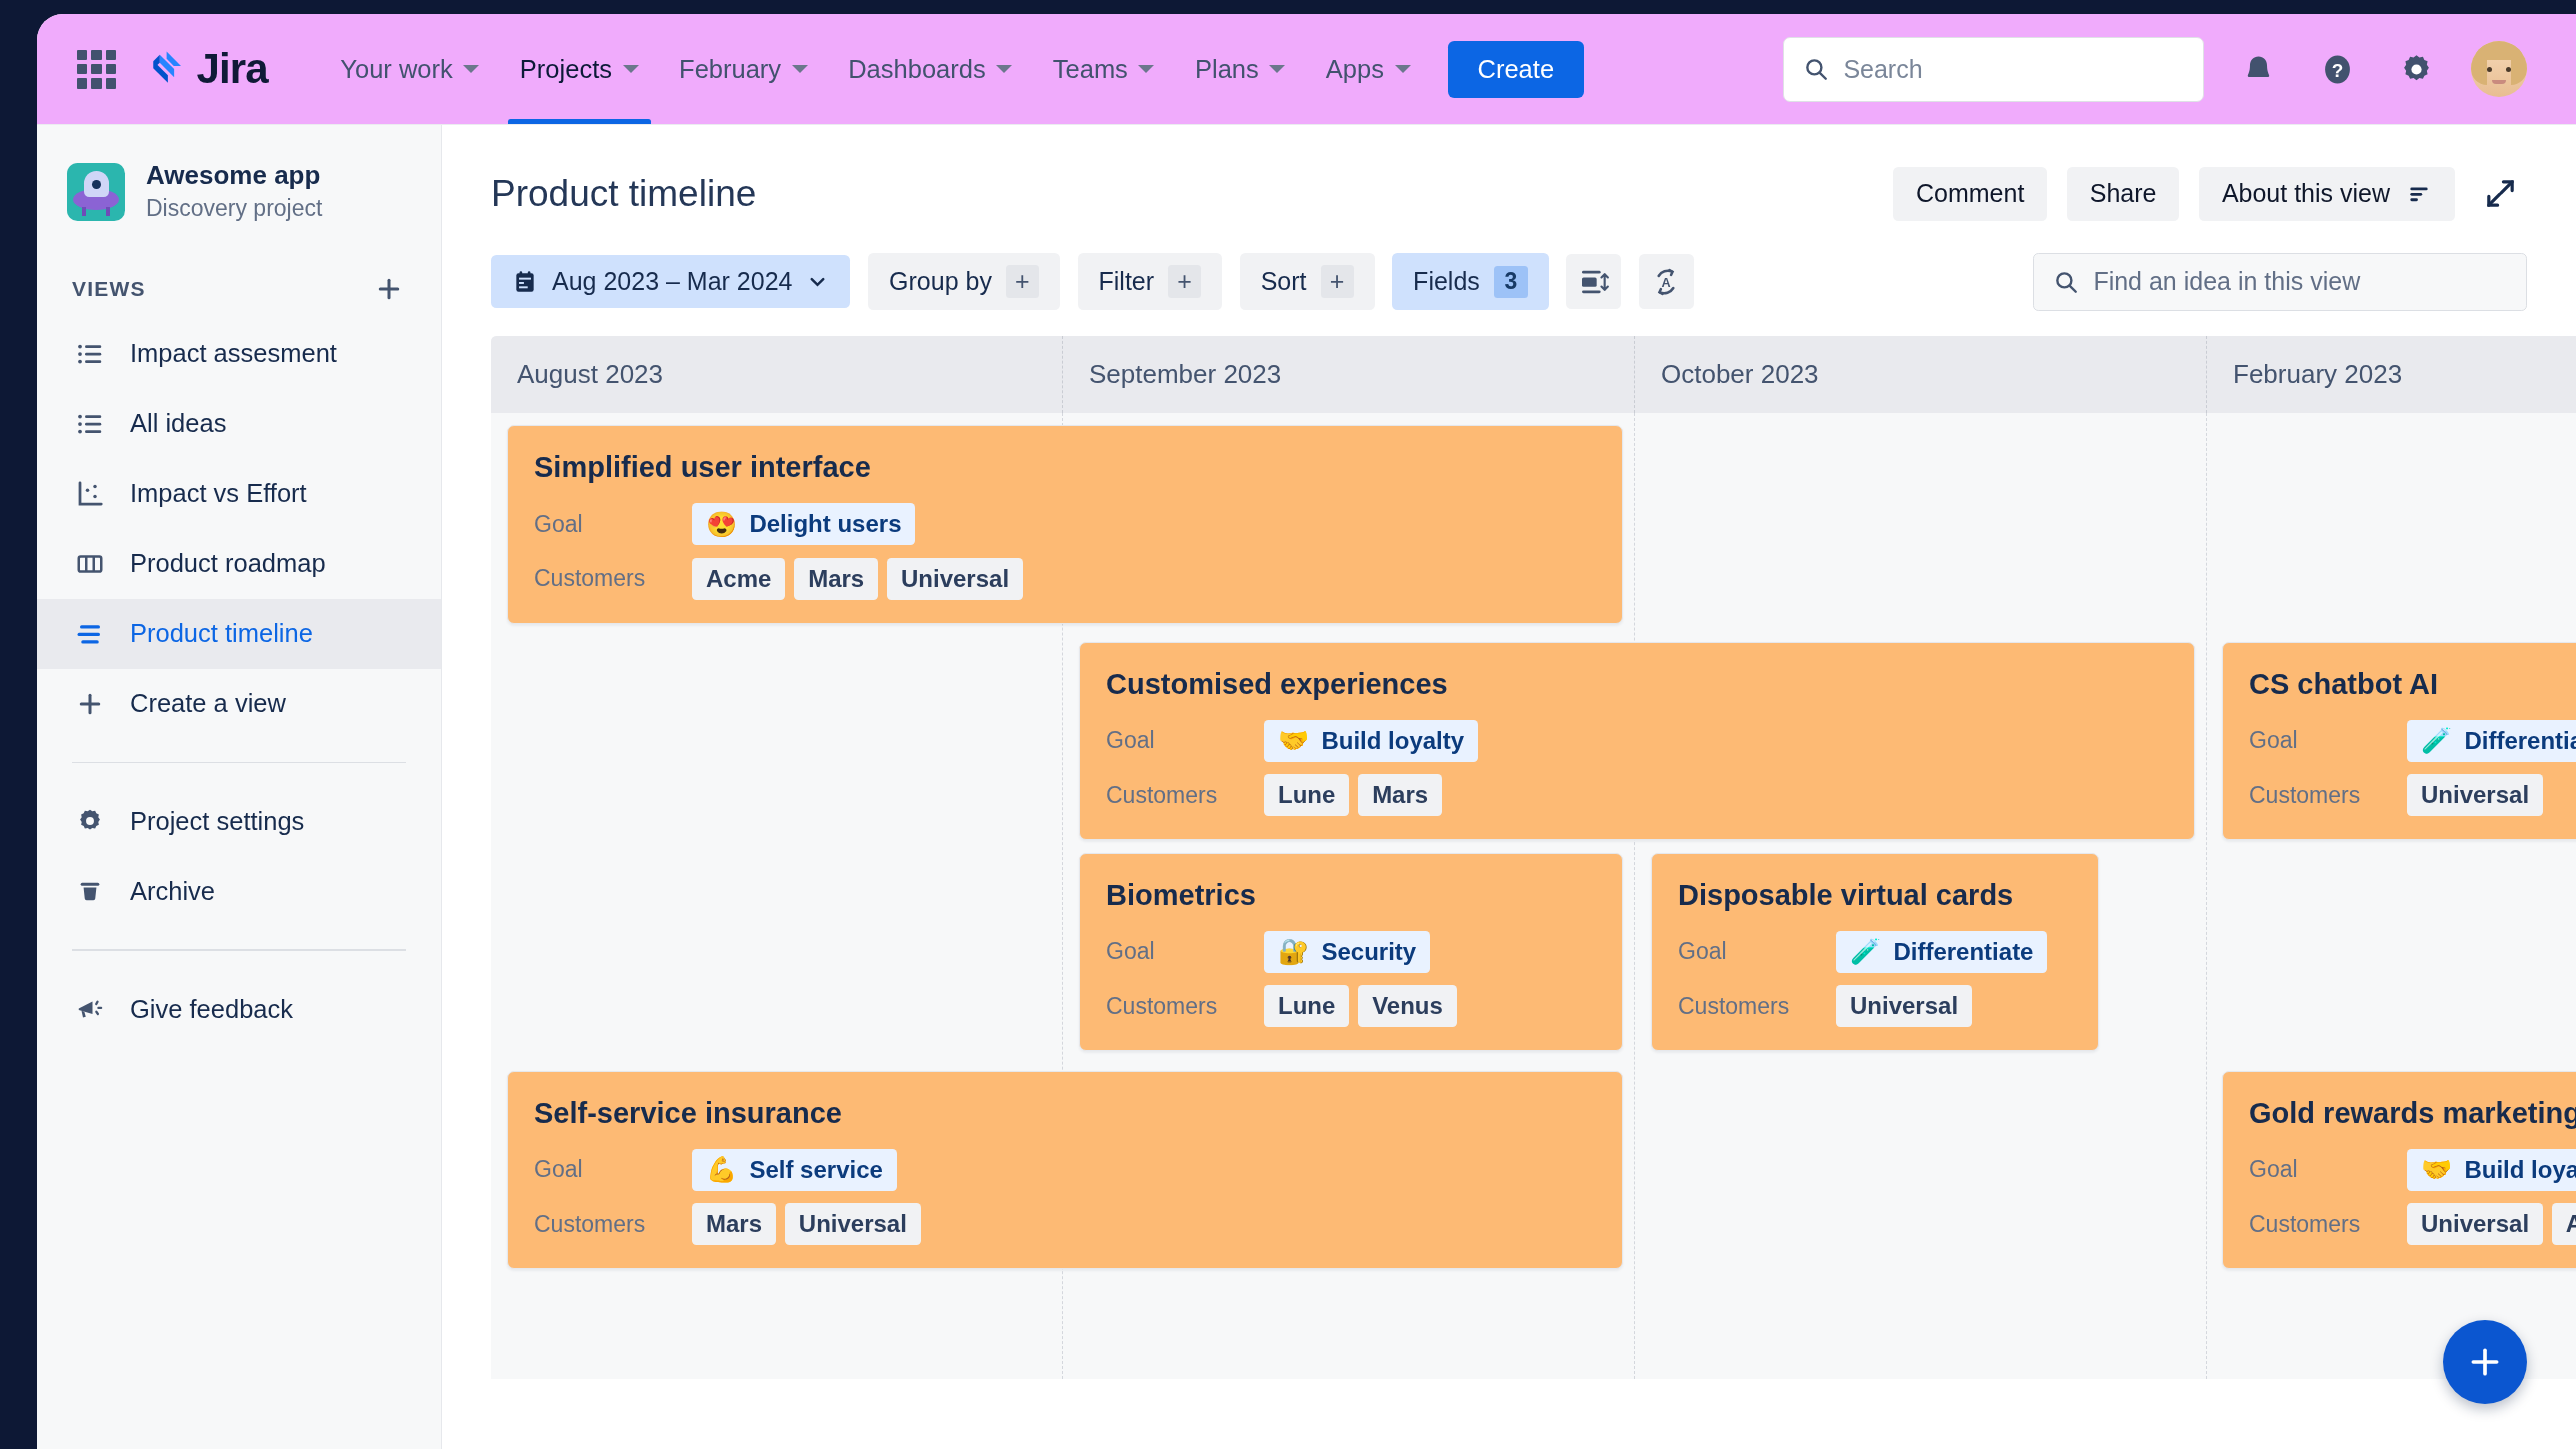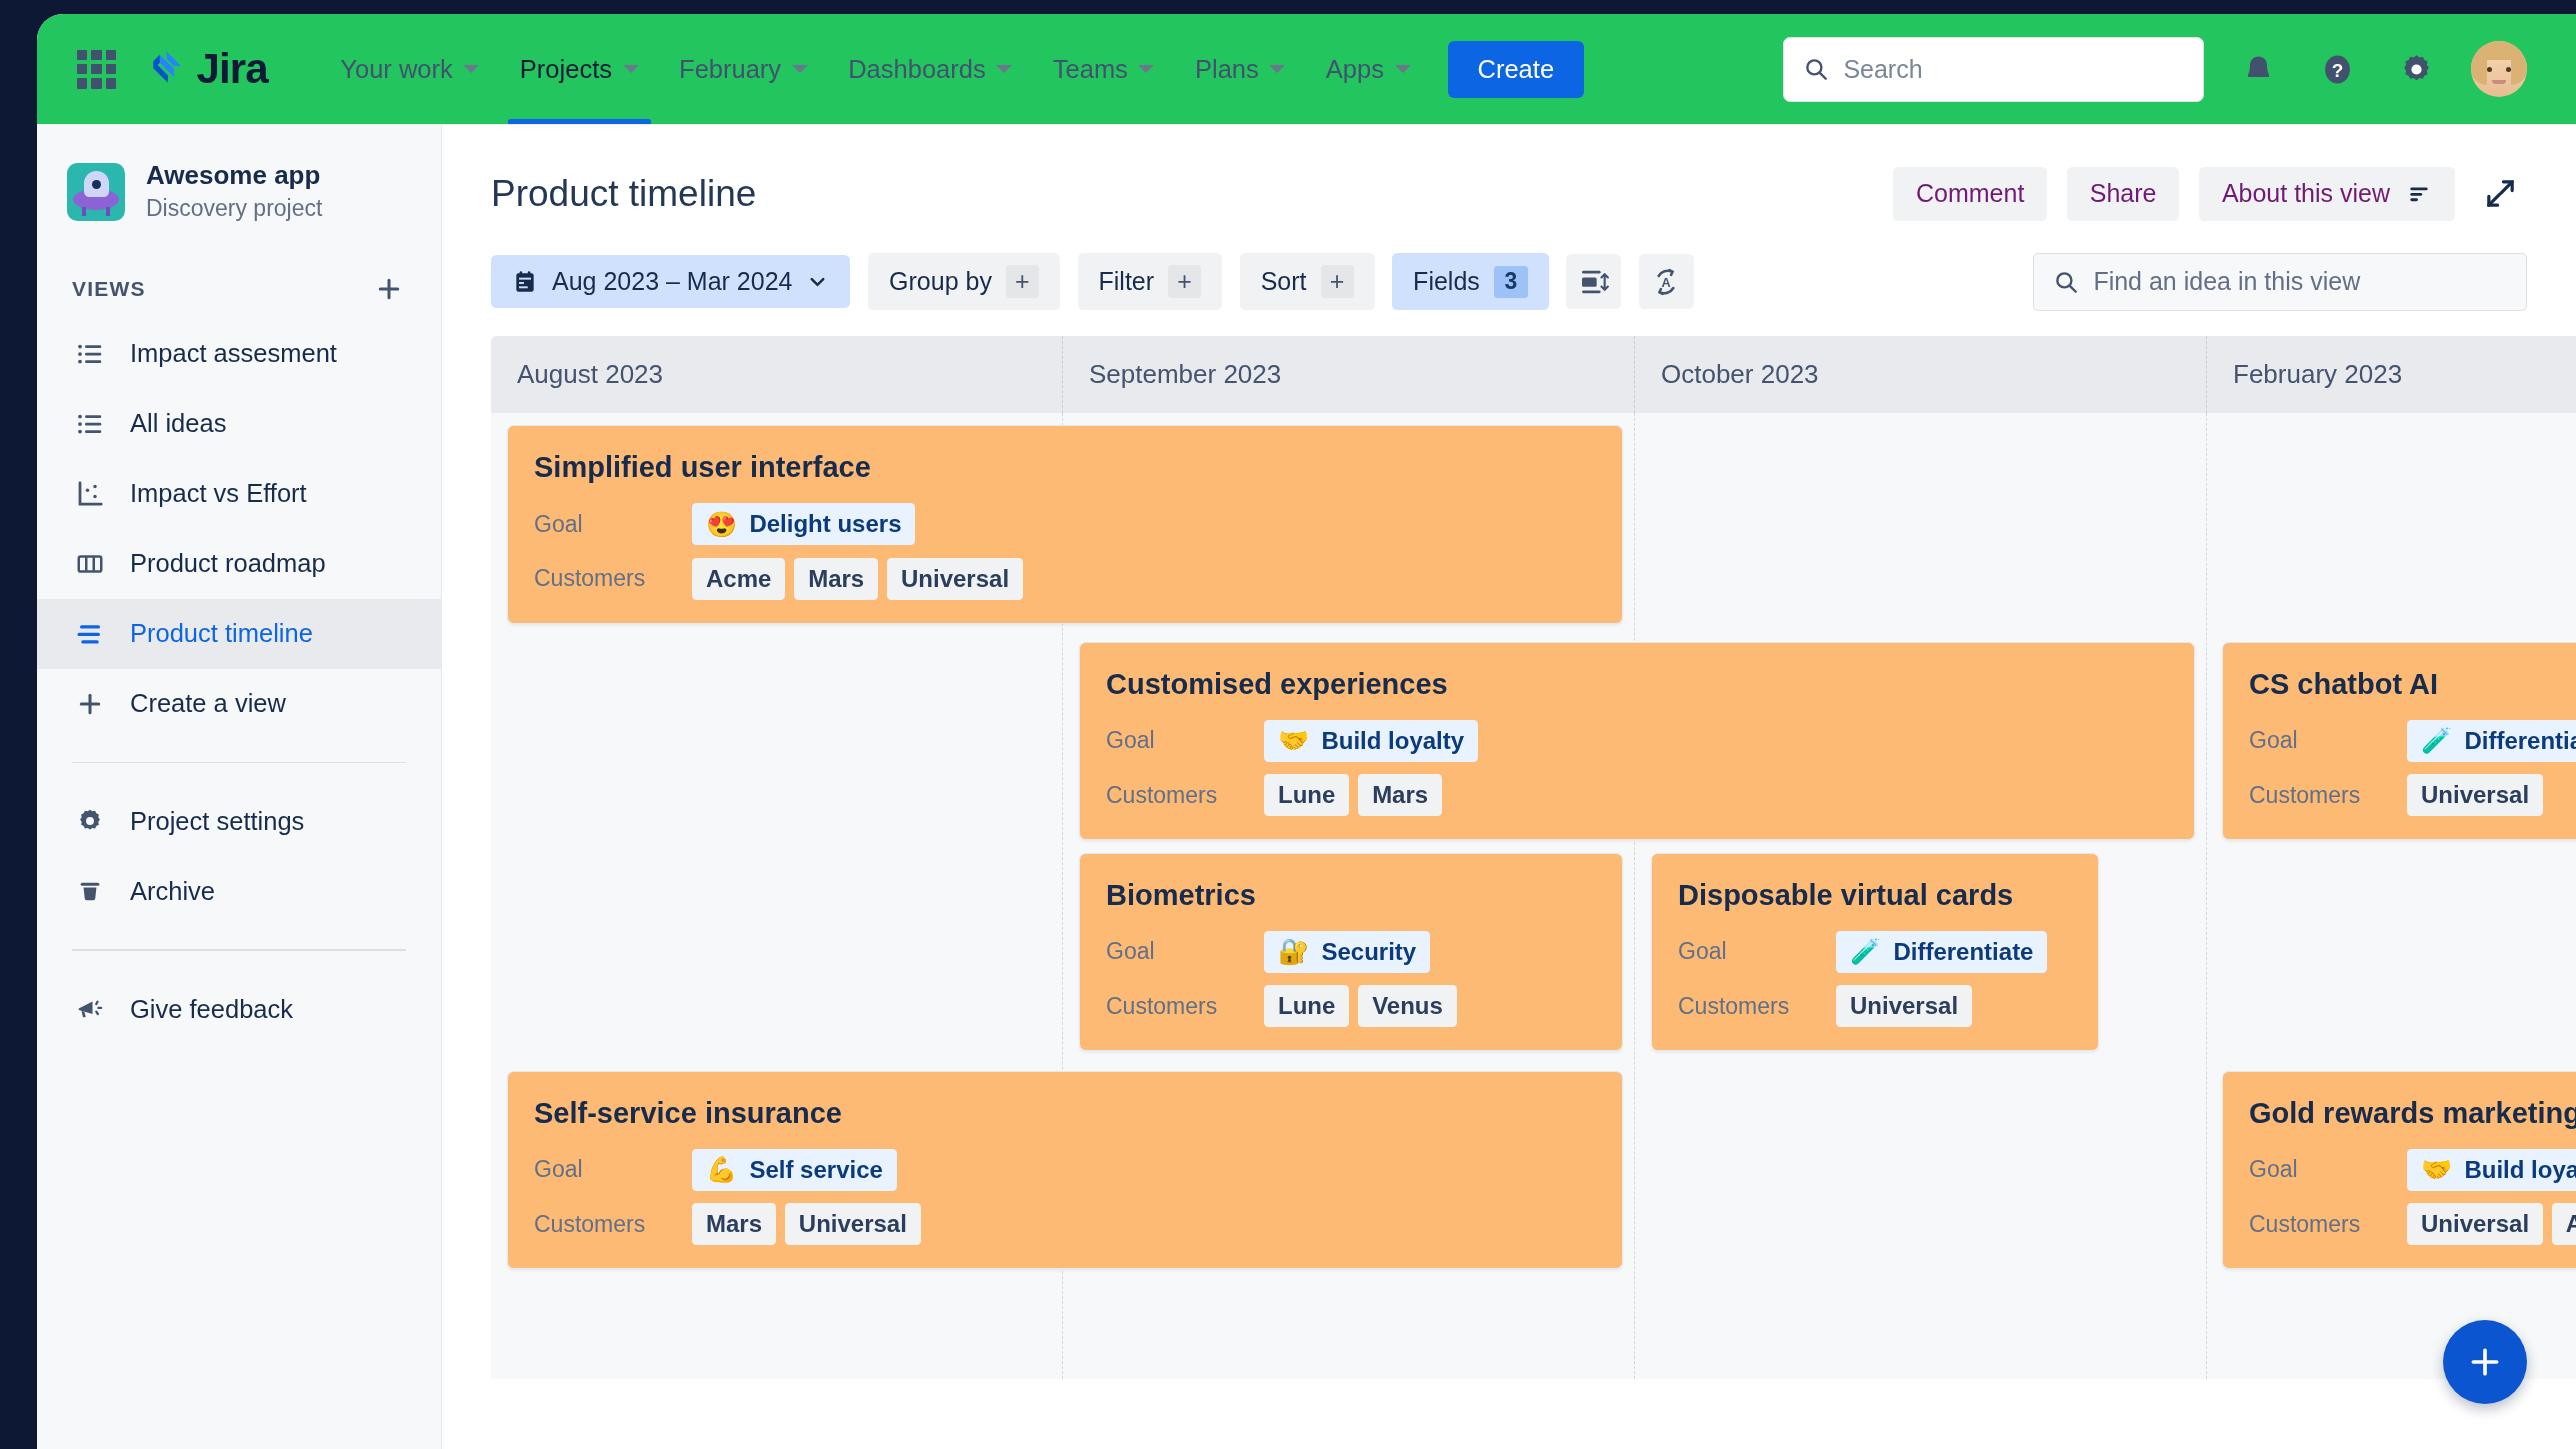--- a/index.html
+++ b/index.html
@@ -21,21 +21,21 @@
     height: 1436px;
     background: #ffffff;
     border-radius: 26px 0 0 0;
     overflow: hidden;
   }
 
   
   #top-nav {
     position: relative;
     height: 111px;
-    background: #22c55e;
+    background: #f0abfc;
     border-bottom: 1.8px solid #ebecf0;
     display: flex;
     align-items: center;
     padding: 0 0 0 40px;
   }
 
   .appswitcher {
     width: 39px; height: 39px;
     display: grid;
     grid-template-columns: repeat(3, 1fr);
@@ -204,21 +204,21 @@
     overflow: hidden;
   }
 
   #view-header {
     display: flex; align-items: center;
     padding: 42px 49px 0 49px;
   }
   #view-title { font-size: 37px; font-weight: 500; color: #243757; }
   #view-actions { margin-left: auto; display: flex; align-items: center; gap: 19.4px; }
   .hdr-btn {
-    background: #f1f2f4; color: #701a75; border: none;
+    background: #f1f2f4; color: #0f172a; border: none;
     font-size: 25px; font-family: inherit;
     padding: 12.3px 23px; border-radius: 5.3px; cursor: pointer;
     display: flex; align-items: center; gap: 16px;
     white-space: nowrap;
   }
   #expand-btn { cursor: pointer; padding: 5.3px 8.8px; display: flex; align-items: center; }
 
   
   #toolbar {
     display: flex; align-items: center; gap: 17.6px;

